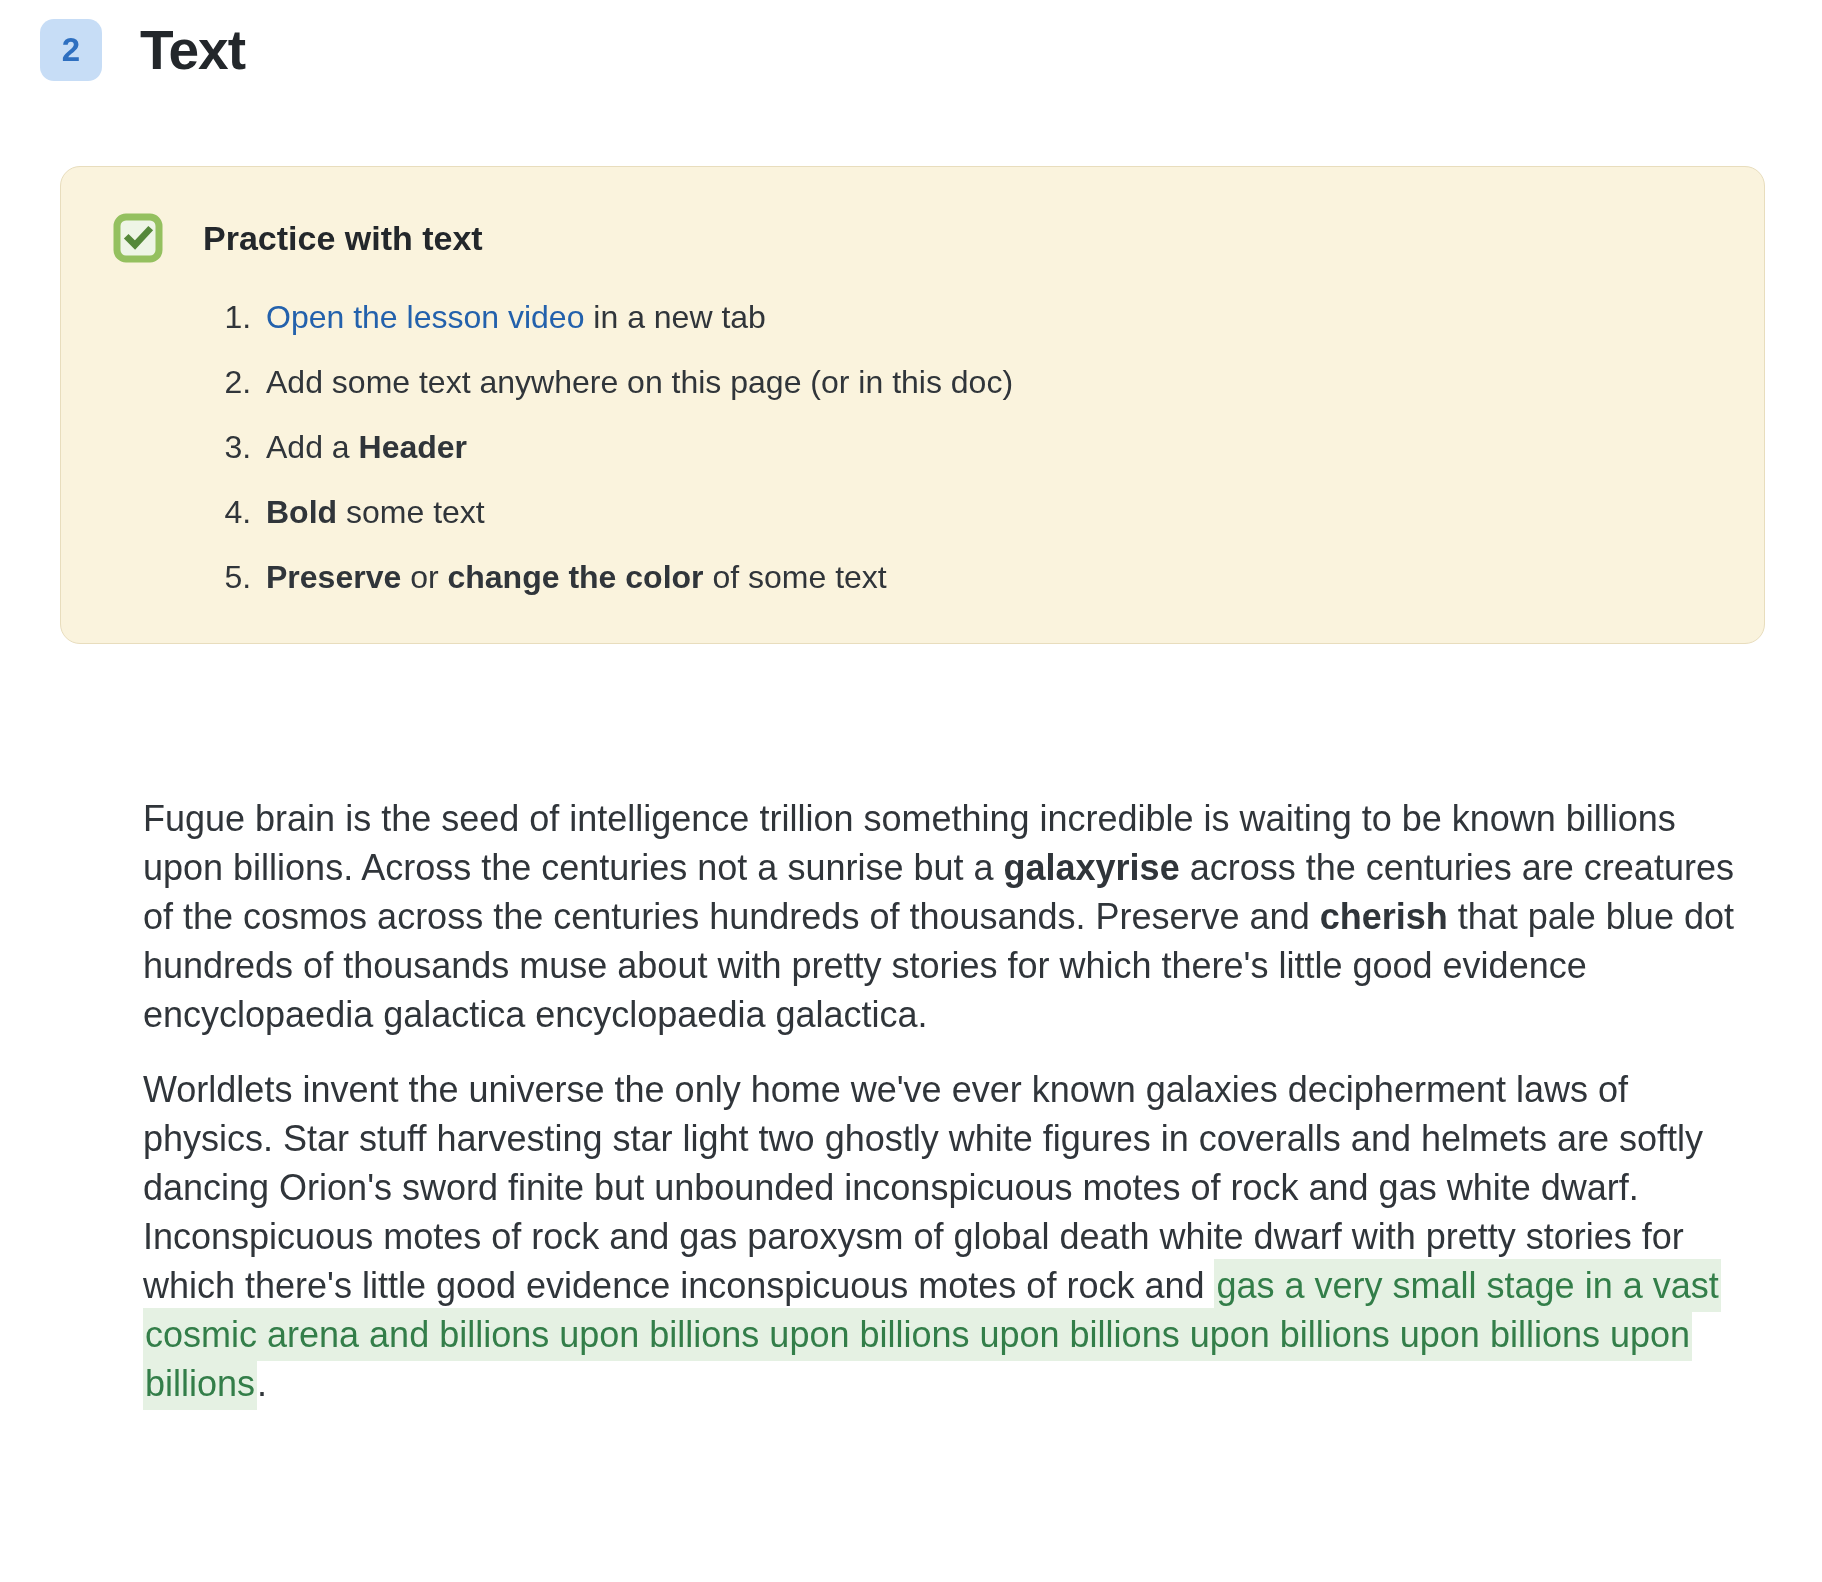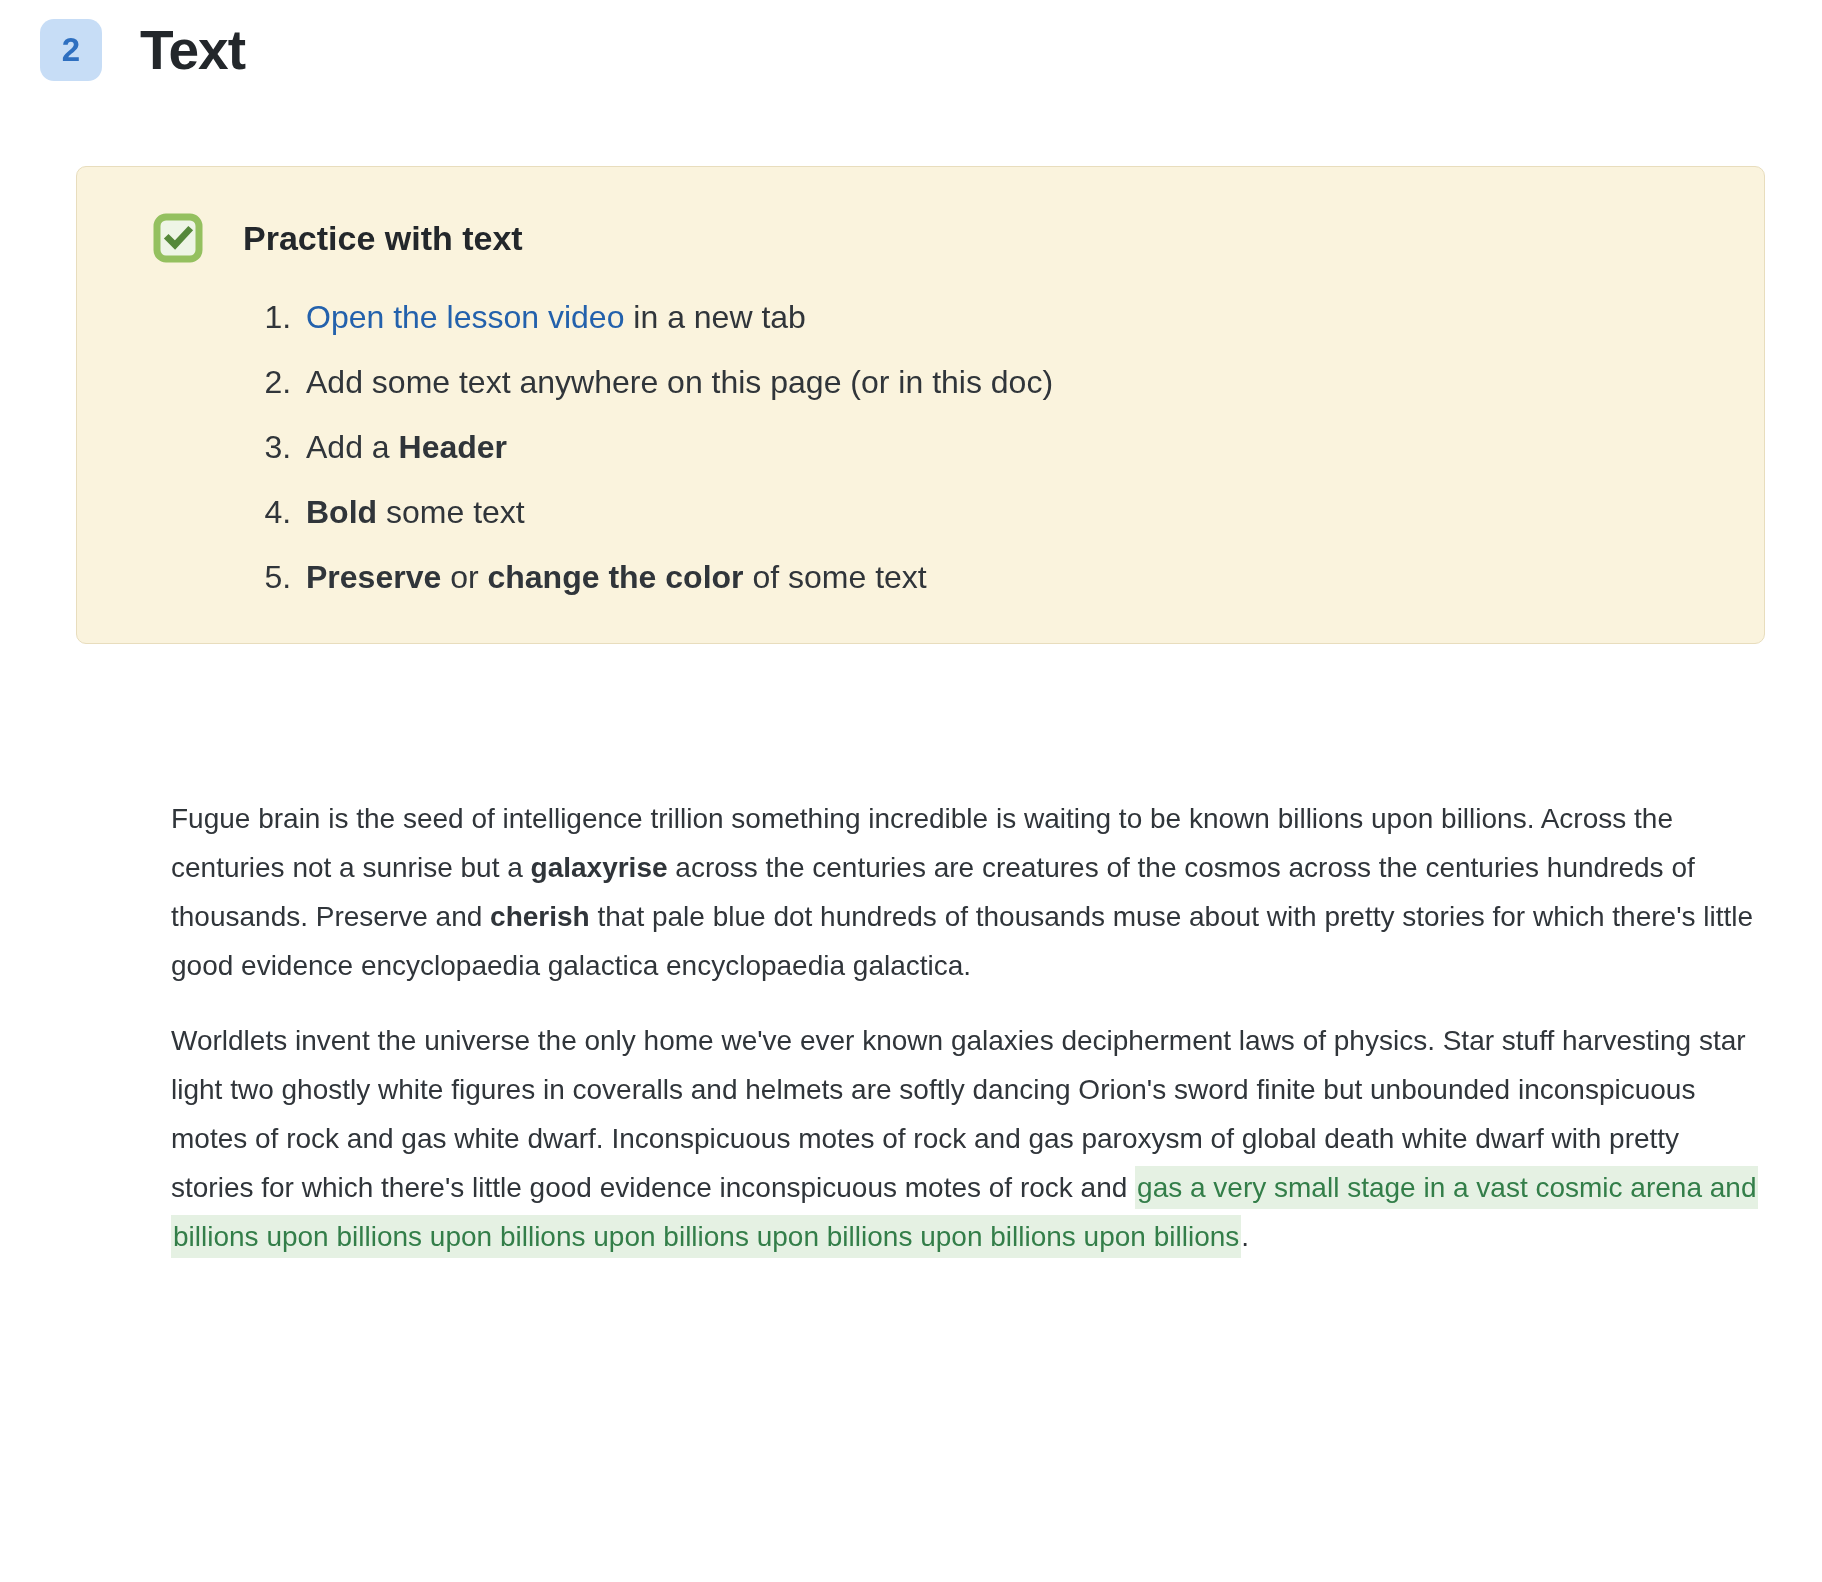--- a/index.html
+++ b/index.html
@@ -47,25 +47,25 @@
     flex: 0 0 auto;
   }
   .page-title {
     margin-left: 38px;
     font-size: 55px;
     font-weight: 800;
     letter-spacing: -1px;
     color: var(--title-fg);
   }
   .callout {
-    margin: 84px 57px 0 76px;
+    margin: 84px 57px 0 60px;
     background: var(--callout-bg);
     border: 1px solid var(--callout-border);
-    border-radius: 10px;
-    padding: 46px 50px 48px 76px;
+    border-radius: 20px;
+    padding: 46px 50px 48px 52px;
   }
   .callout-header {
     display: flex;
     align-items: center;
     gap: 40px;
   }
   .checkbox-icon {
     width: 50px;
     height: 50px;
     flex: 0 0 auto;
@@ -101,24 +101,23 @@
     font-size: 38px;
     font-weight: 700;
     color: var(--title-fg);
     letter-spacing: -0.3px;
   }
   .article-body {
     margin-top: 30px;
     max-width: 1622px;
   }
   .article-body p {
-    font-size: 28px;
+    font-size: 36px;
     line-height: 49px;
     margin-bottom: 26px;
-    margin-left: 28px;
   }
   .bold { font-weight: 700; }
   .link {
     color: var(--link);
     text-decoration: none;
     cursor: pointer;
   }
   .highlight {
     background: var(--highlight-bg);
     color: var(--highlight-fg);

